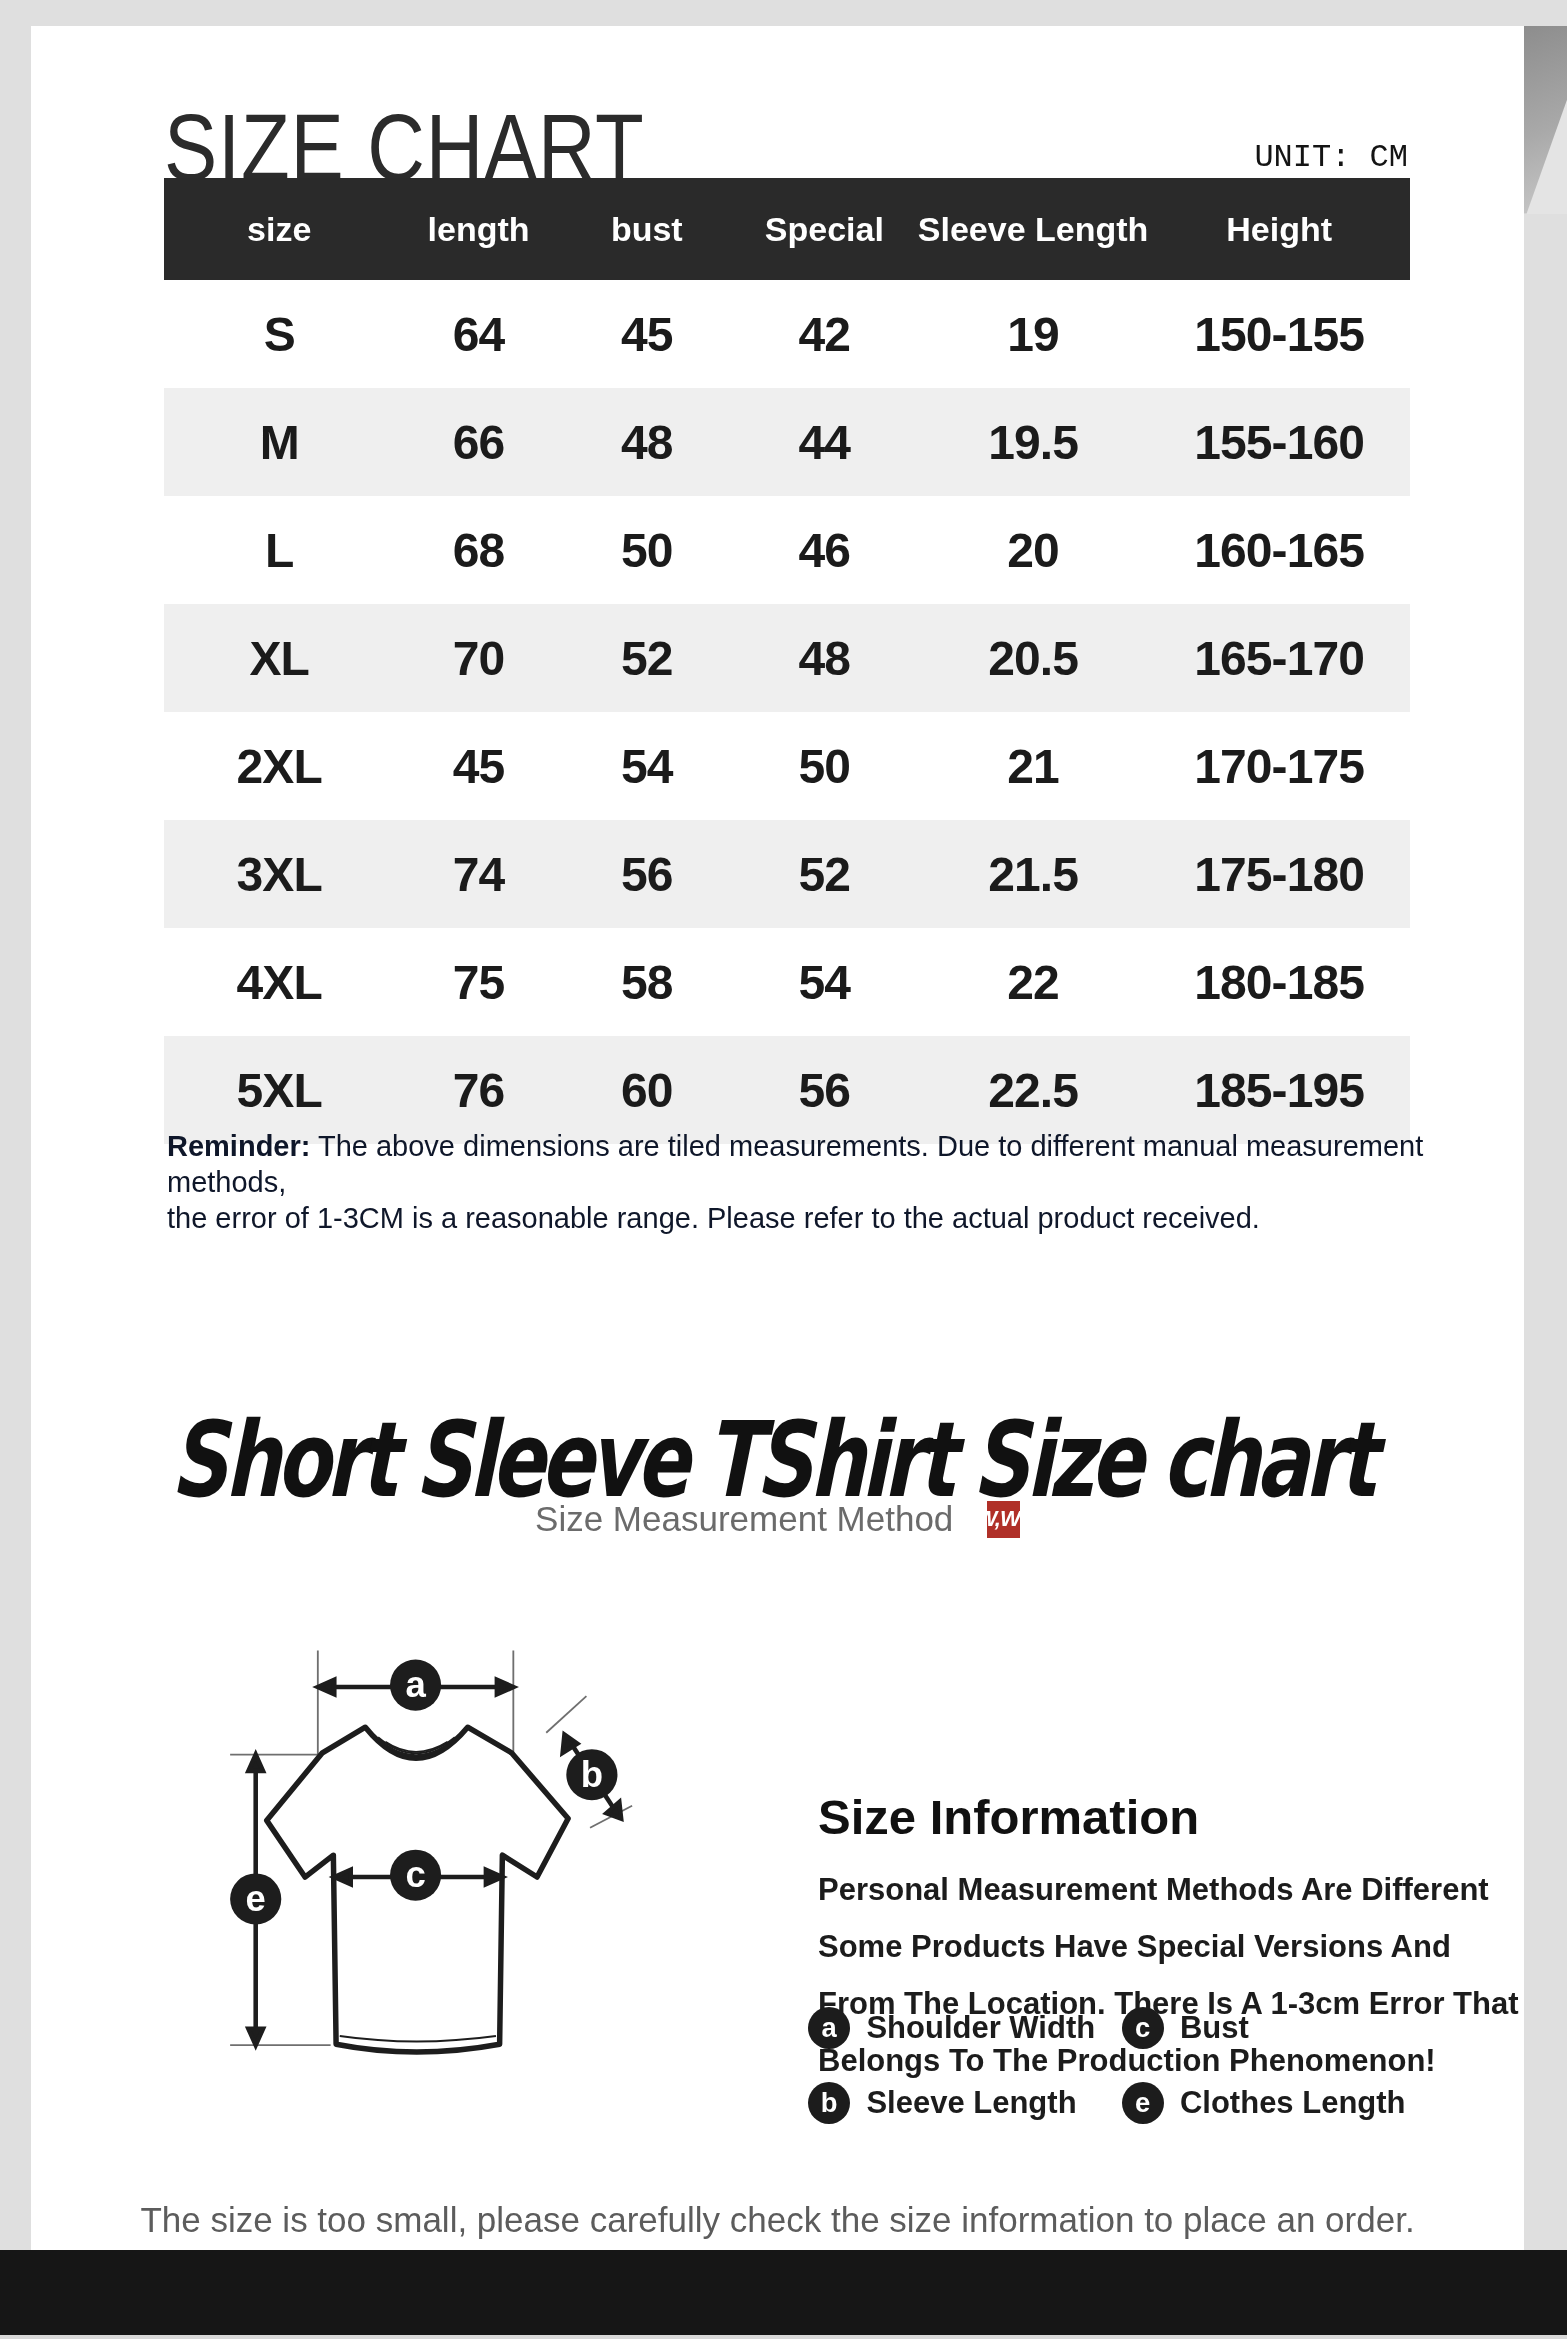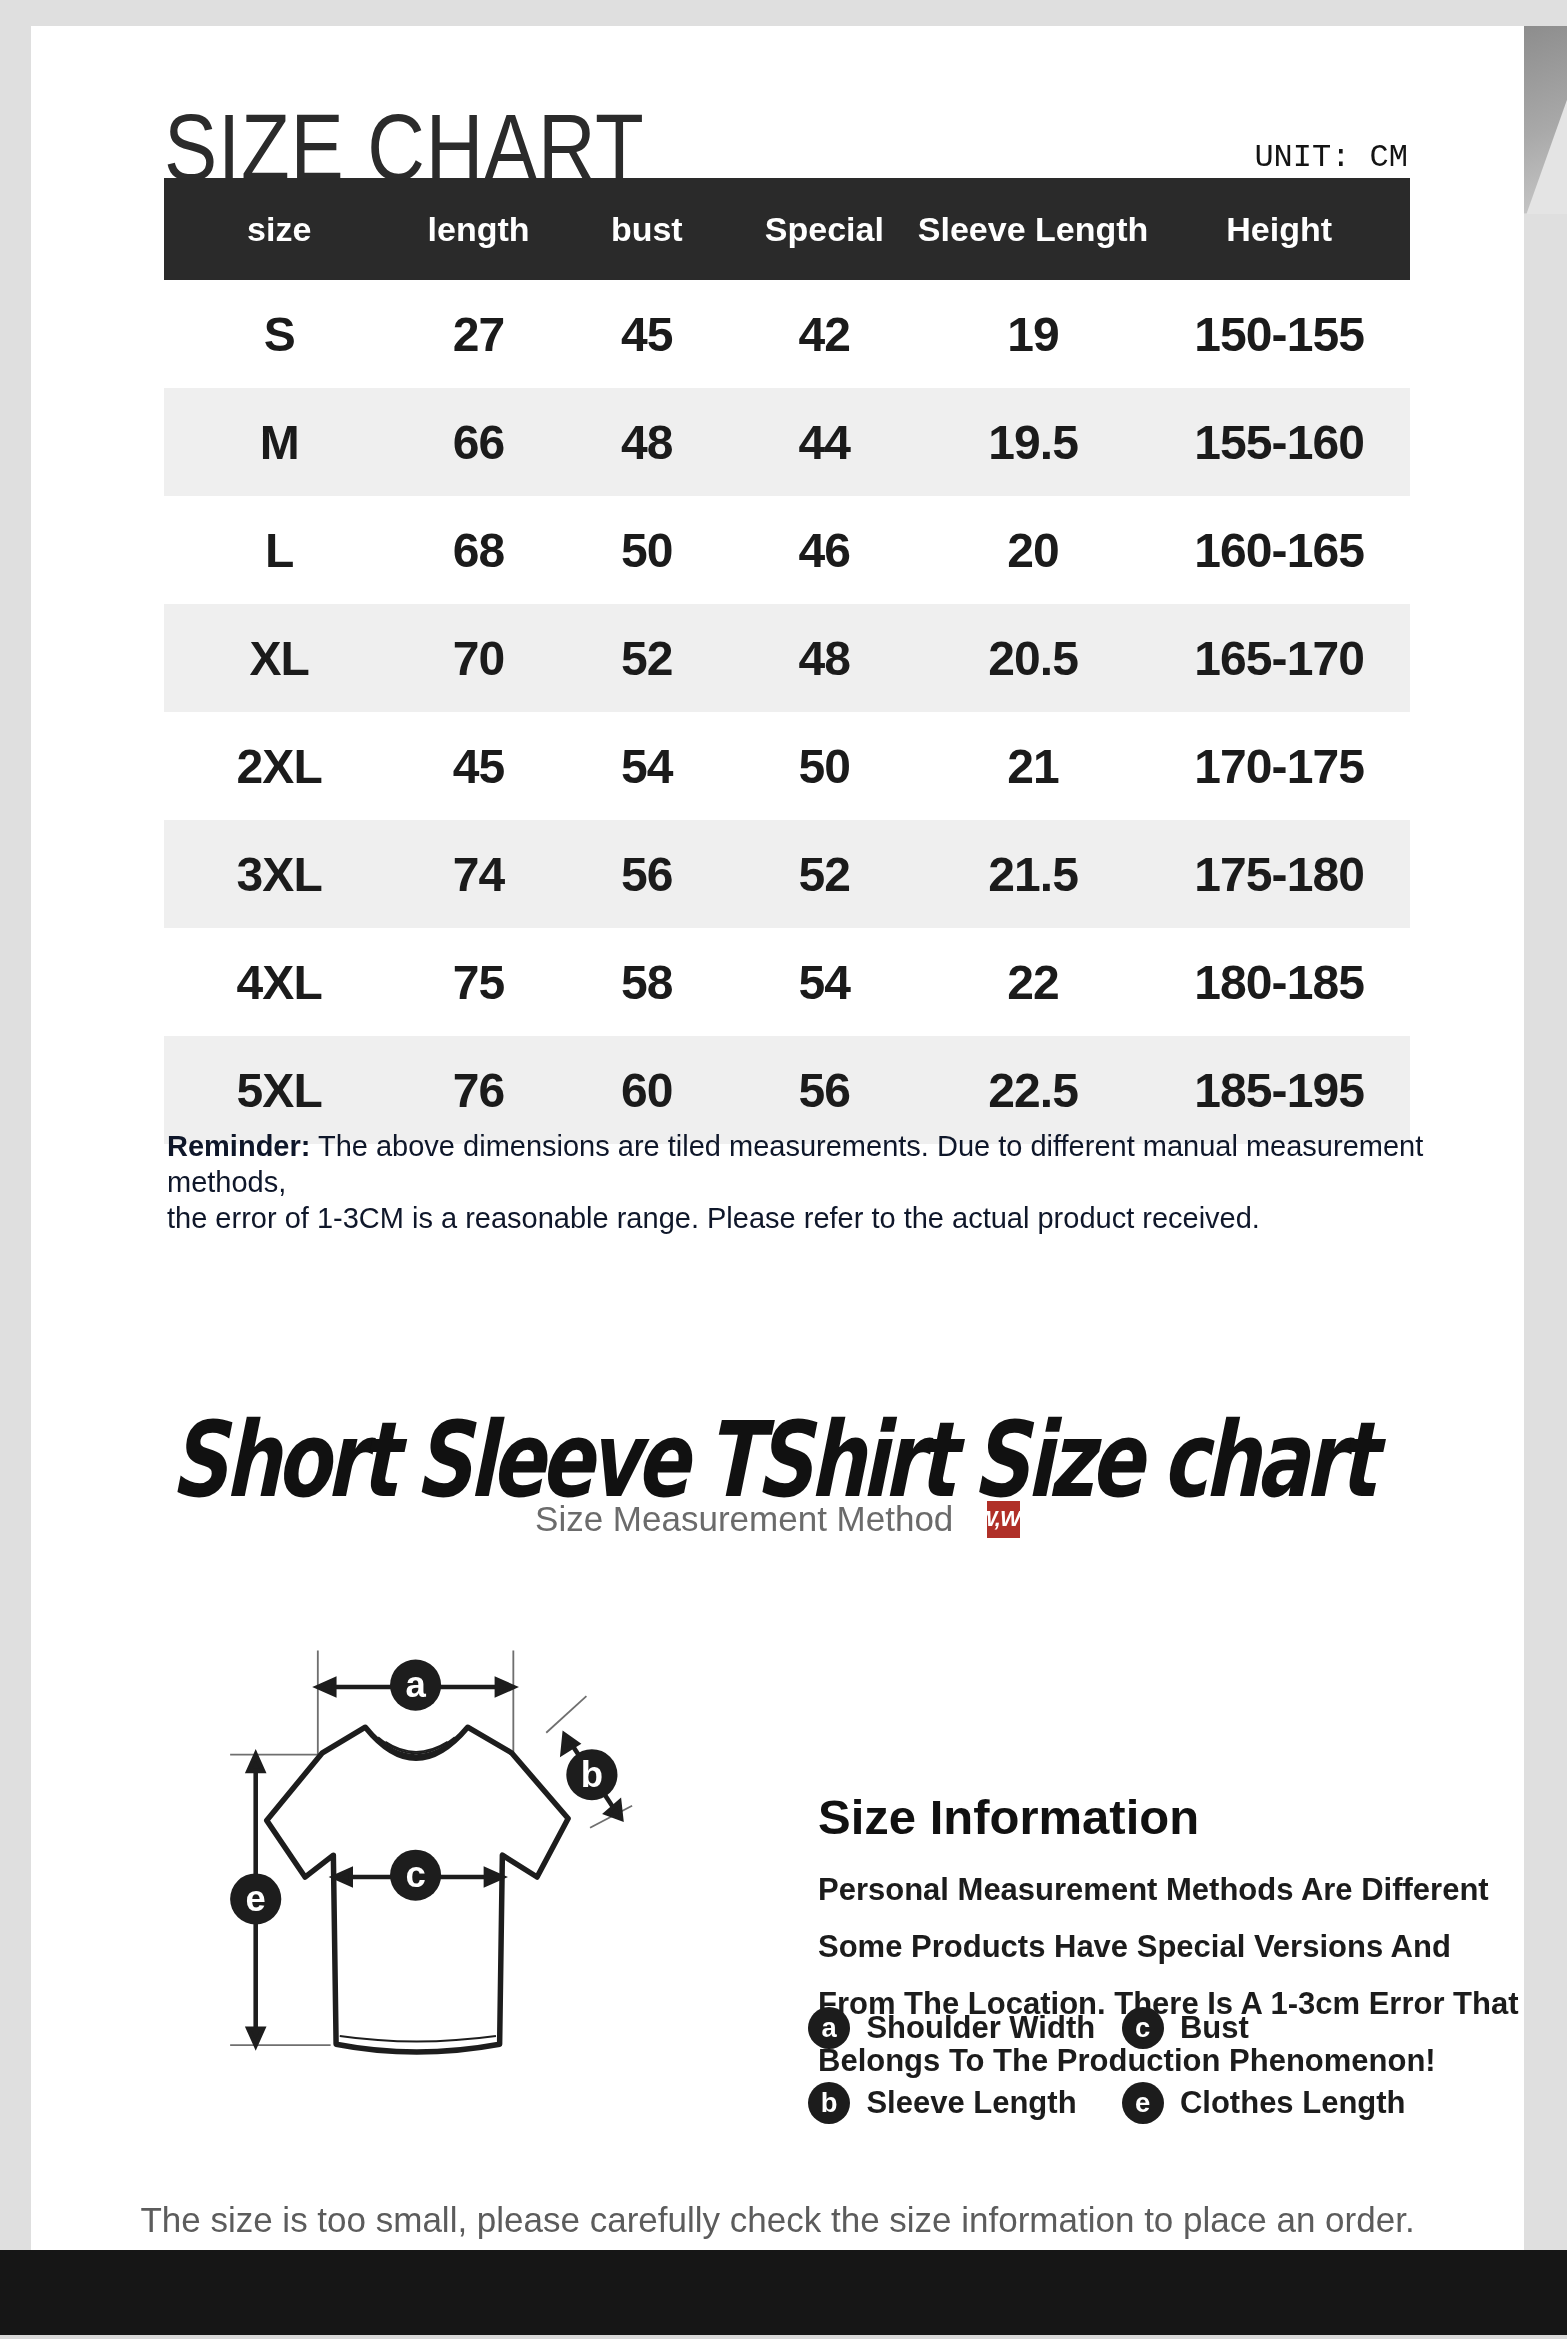--- a/index.html
+++ b/index.html
@@ -65,21 +65,21 @@
     <div class="thead">
       <div class="hc">size</div>
       <div class="hc">length</div>
       <div class="hc">bust</div>
       <div class="hc">Special</div>
       <div class="hc">Sleeve Length</div>
       <div class="hc">Height</div>
     </div>
     <div class="trow">
       <div class="tc">S</div>
-      <div class="tc">27</div>
+      <div class="tc">64</div>
       <div class="tc">45</div>
       <div class="tc">42</div>
       <div class="tc">19</div>
       <div class="tc">150-155</div>
     </div>
     <div class="trow stripe">
       <div class="tc">M</div>
       <div class="tc">66</div>
       <div class="tc">48</div>
       <div class="tc">44</div>

